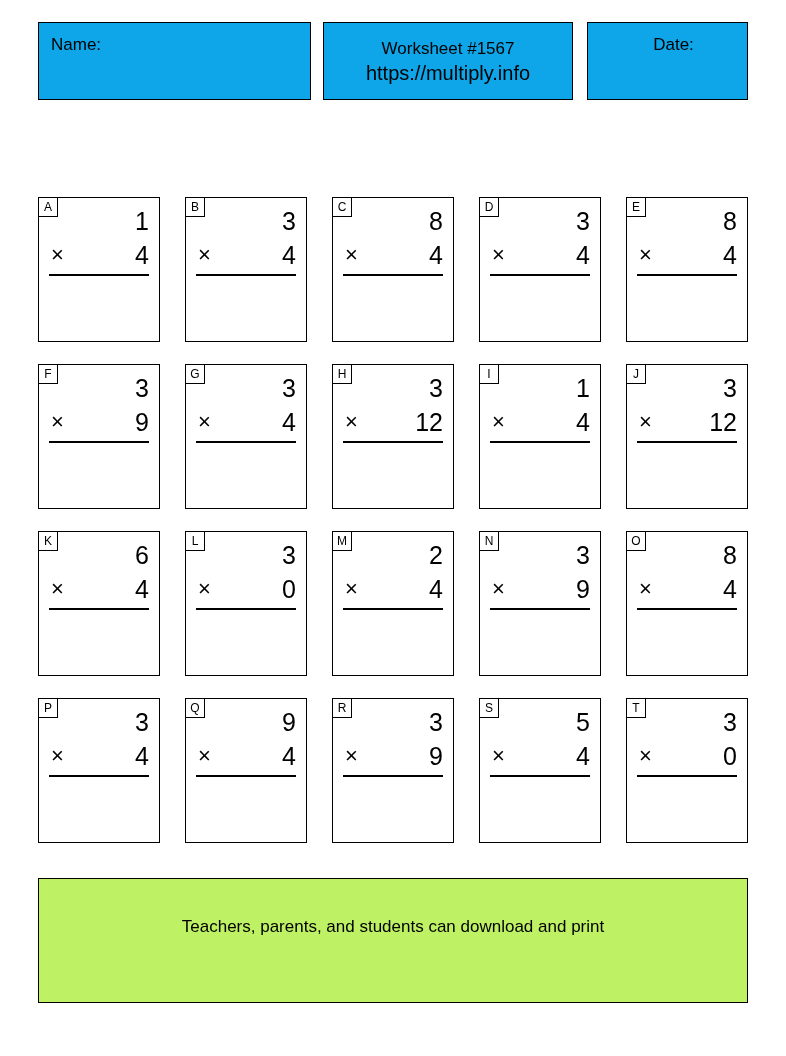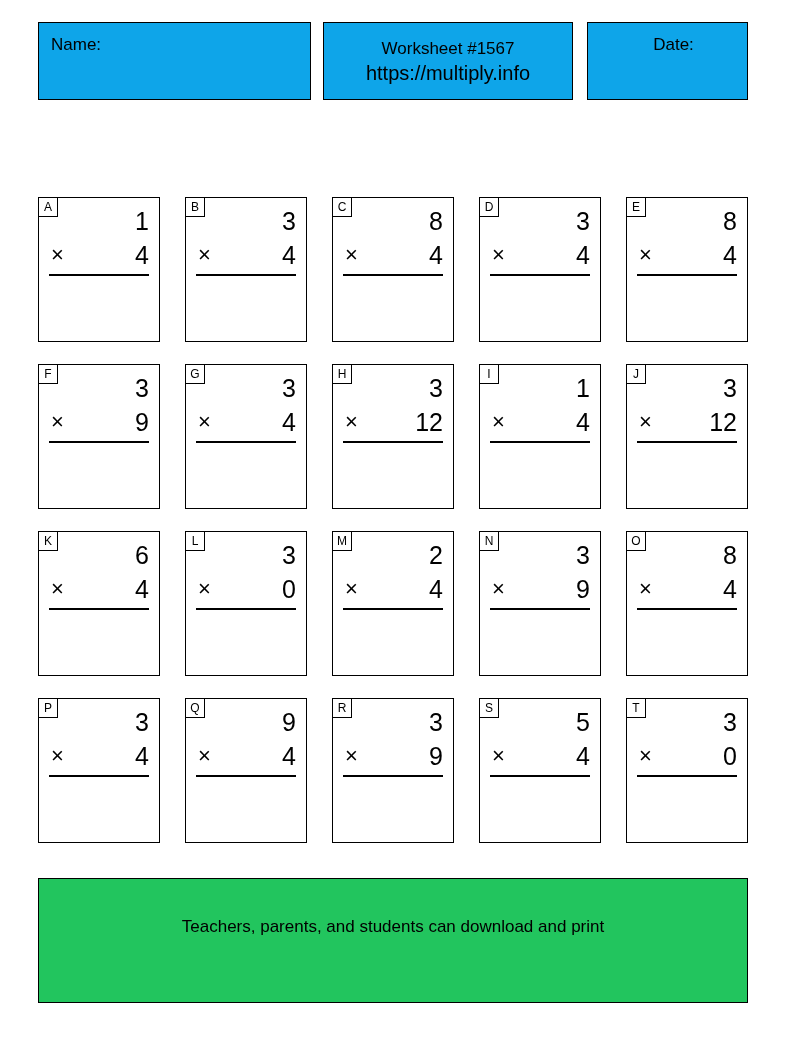--- a/index.html
+++ b/index.html
@@ -140,21 +140,21 @@
 
   
   .footer-box {
     position: absolute;
     left: 38px;
     top: 878px;
     width: 710px;
     height: 125px;
     border: 1px solid #000;
     box-sizing: border-box;
-    background: #22c55e;
+    background: #bef264;
     text-align: center;
   }
   .footer-line {
     font-size: 17px;
     line-height: 32px;
     display: block;
   }
   .footer-line.first { padding-top: 32px; }
 </style>
 </head>

